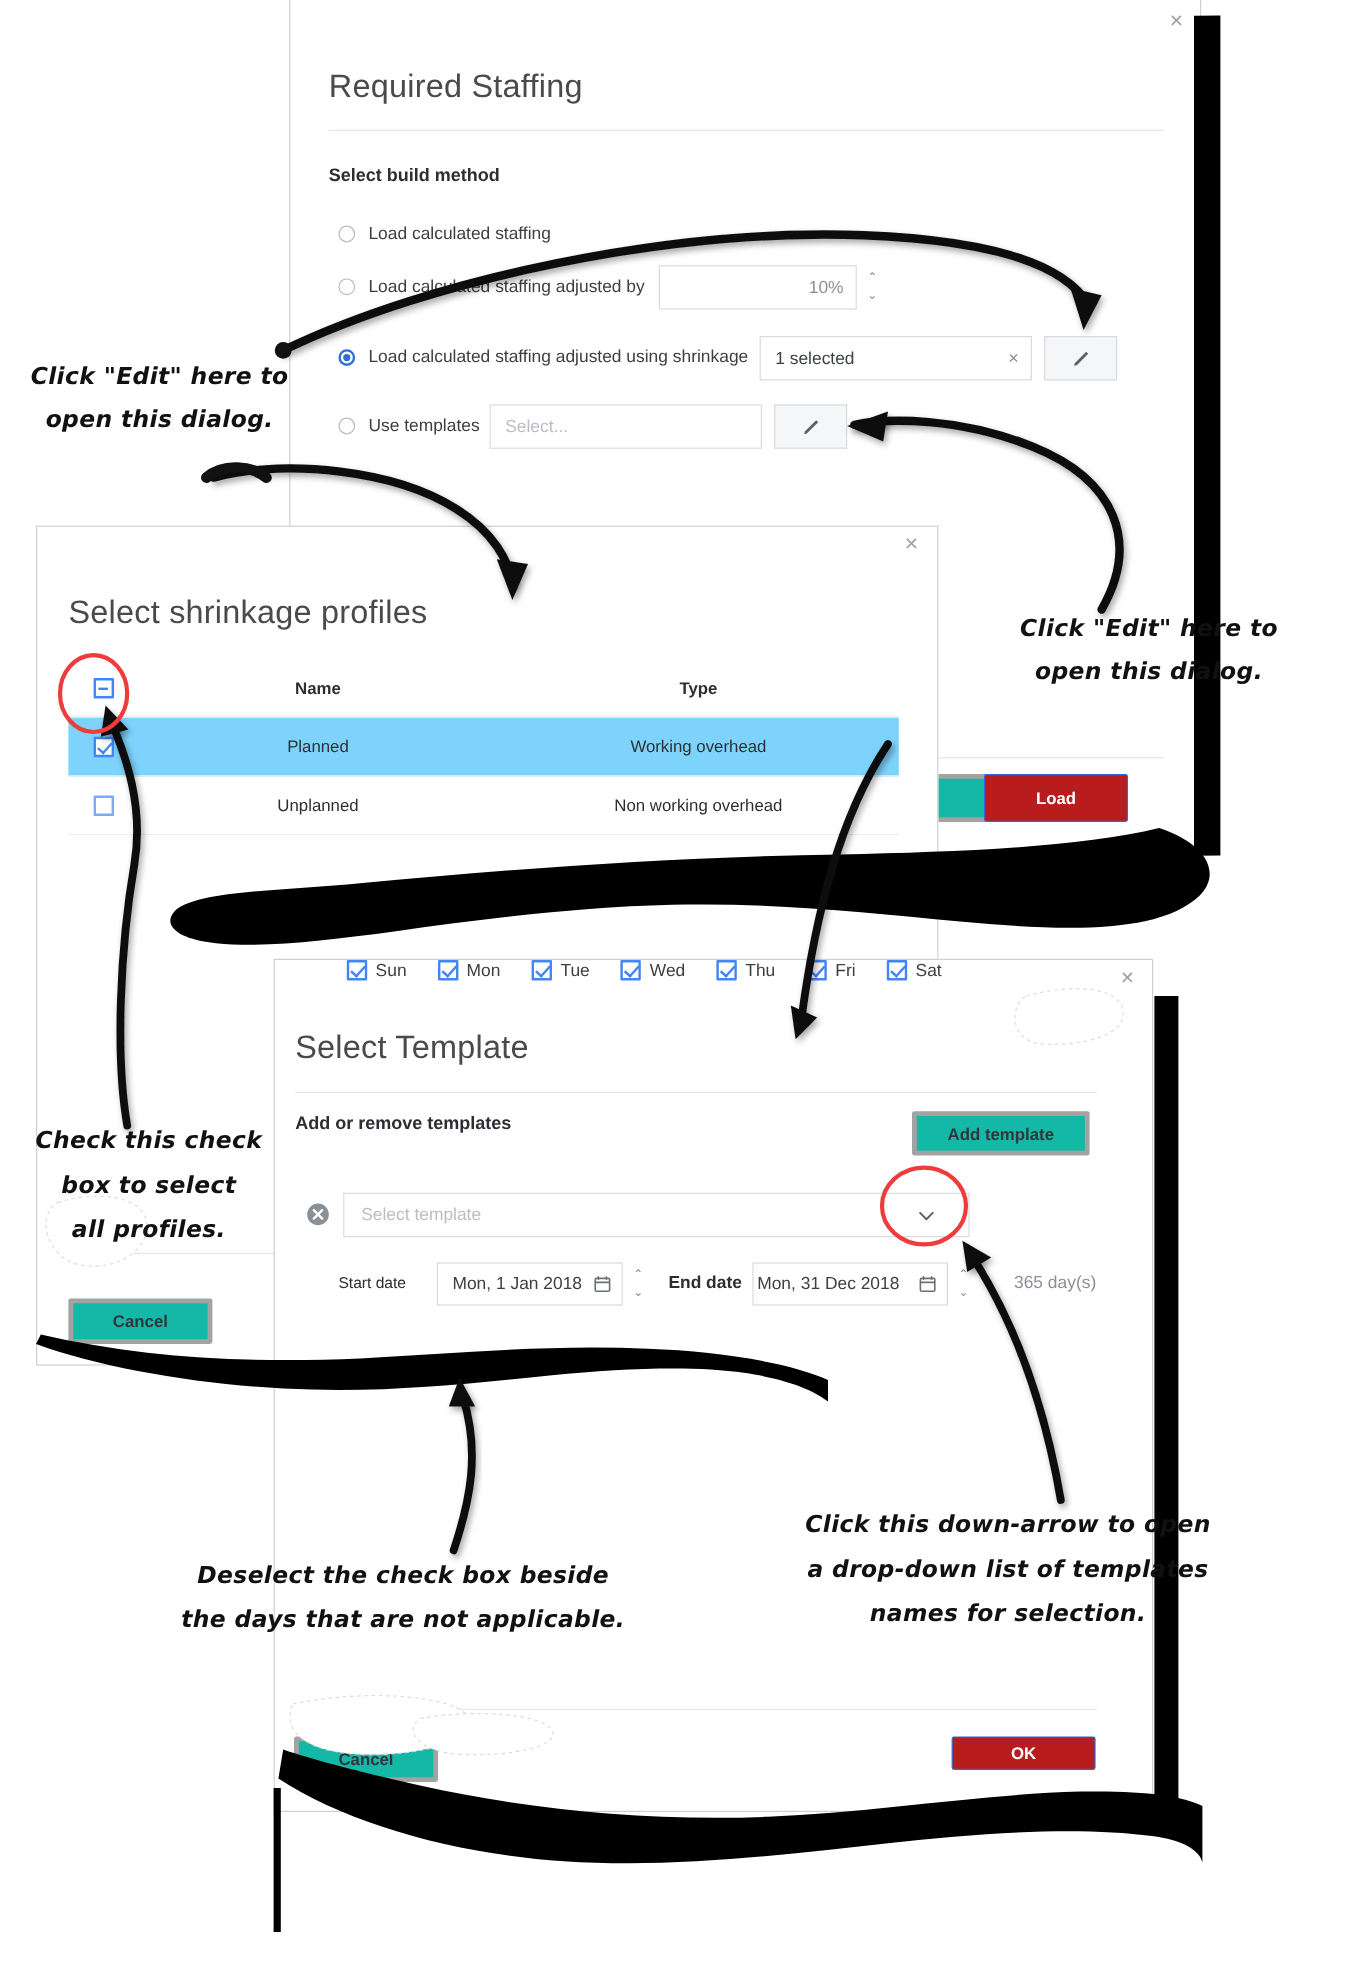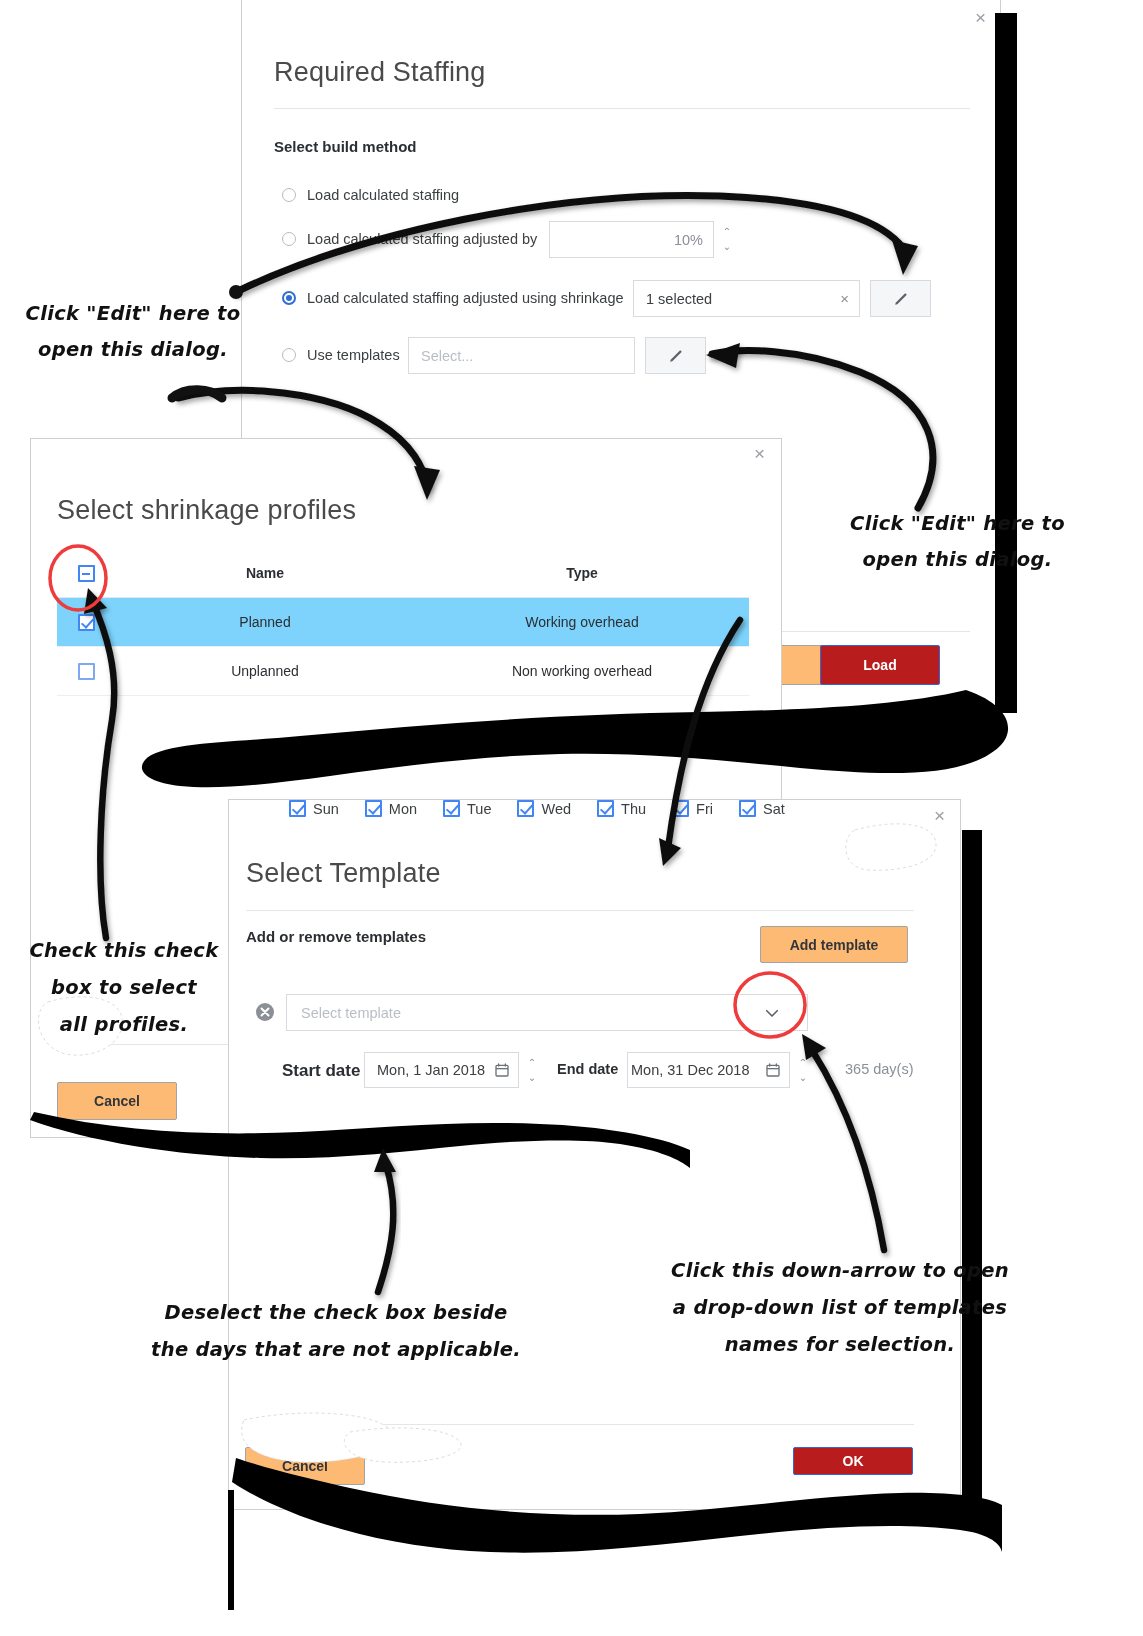--- a/index.html
+++ b/index.html
@@ -103,22 +103,22 @@
     display: flex;
     align-items: center;
     justify-content: center;
   }
   .pencil {
     width: 20px; height: 20px;
     display: block;
   }
 
   .btn {
-    border: 1px solid #a3a3a3;
-    background: #fdba74;
+    border: 4px solid #a3a3a3;
+    background: #14b8a6;
     color: #32363b;
     font-size: 14px;
     font-weight: bold;
     display: flex;
     align-items: center;
     justify-content: center;
     border-radius: 2px;
     box-sizing: border-box;
   }
   .btn-primary {
@@ -323,21 +323,21 @@
       <circle cx="10" cy="10" r="9" fill="#8b9097"></circle>
       <path d="M6.5 6.5l7 7M13.5 6.5l-7 7" stroke="#ffffff" stroke-width="2" stroke-linecap="round"></path>
     </svg>
     <div class="field muted" style="position:absolute; left:57px; top:194px; width:522px; height:37px; padding-left:14px; justify-content:space-between;">
       <span>Select template</span>
     </div>
     <svg width="18" height="18" viewBox="0 0 24 24" style="position:absolute; left:534px; top:204px;">
       <path d="M5 9l7 7 7-7" fill="none" stroke="#5b6168" stroke-width="2.2" stroke-linecap="round" stroke-linejoin="round"></path>
     </svg>
 
-    <div style="position:absolute; left:53px; top:261px; font-size:17px; font-weight:bold; color:#2b2f33;">Start date</div>
+    <div style="position:absolute; left:53px; top:261px; font-size:13px; font-weight:normal; color:#2b2f33;">Start date</div>
     <div class="field" style="position:absolute; left:135px; top:252px; width:155px; height:36px; padding:0 8px 0 12px; justify-content:space-between;">
       <span>Mon, 1 Jan 2018</span>
       <svg width="16" height="16" viewBox="0 0 24 24">
         <rect x="3" y="5" width="18" height="16" rx="1.5" fill="none" stroke="#6b7179" stroke-width="2"></rect>
         <path d="M3 10h18" stroke="#6b7179" stroke-width="2"></path>
         <path d="M7 3v3M17 3v3" stroke="#6b7179" stroke-width="2" stroke-linecap="round"></path>
       </svg>
     </div>
     <div class="spinner" style="position:absolute; left:295px; top:253px; height:34px;">
       <span class="spin-up"></span>

